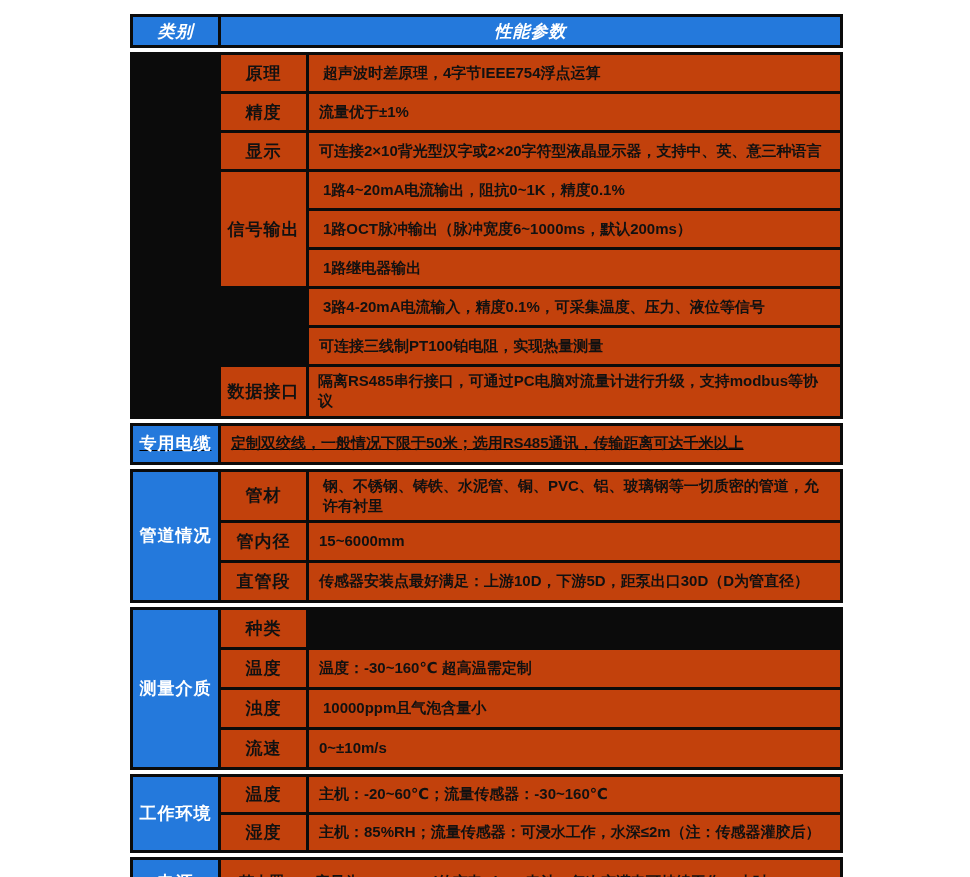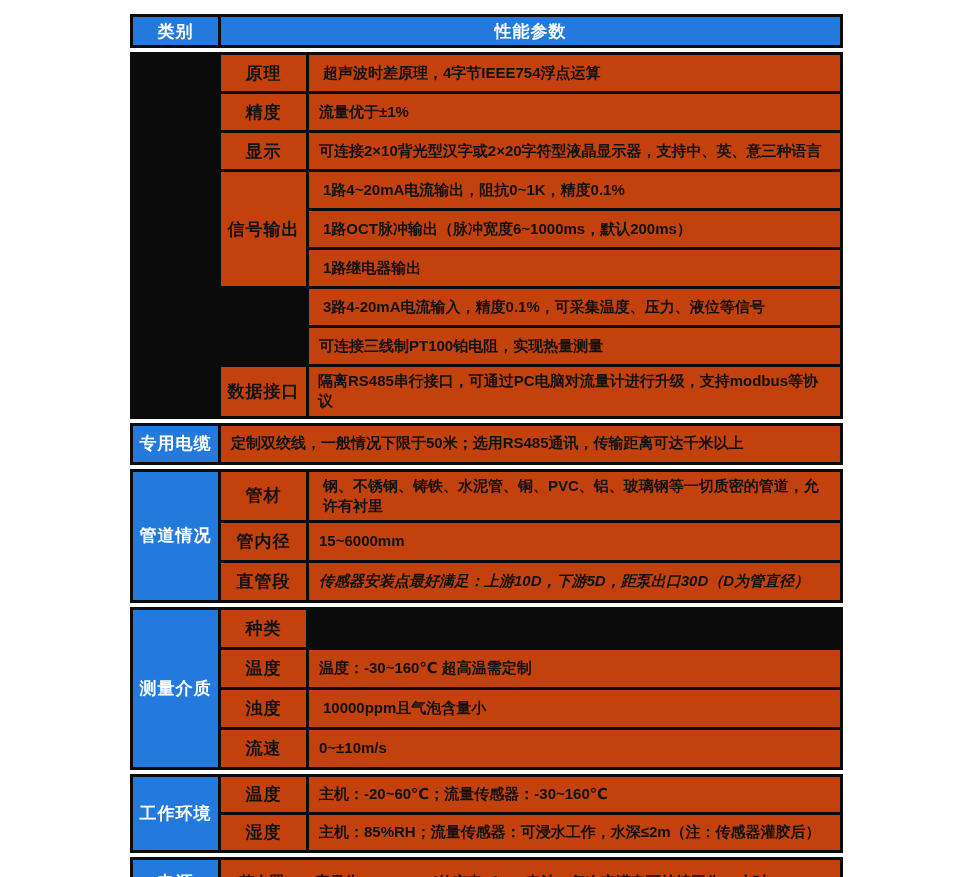--- a/index.html
+++ b/index.html
@@ -53,26 +53,26 @@
   .value {
     font-size: 15px;
     font-weight: 600;
     padding: 4px 10px;
     line-height: 1.35;
   }
   .value.indent { padding-left: 14px; }
   .multiline { flex-direction: column; align-items: flex-start; justify-content: center; }
   .multiline div { white-space: nowrap; }
   
-  .rows-h { grid-template-rows: minmax(28px, auto); }
+  .rows-h { grid-template-rows: minmax(28px, auto); font-style: italic; }
   .rows-9 { grid-template-rows: repeat(9, minmax(36px, auto)); }
   .rows-4 { grid-template-rows: repeat(4, minmax(37px, auto)); }
   .rows-3 { grid-template-rows: repeat(3, minmax(37px, auto)); }
   .rows-2 { grid-template-rows: repeat(2, minmax(35px, auto)); }
-  .rows-1 { grid-template-rows: minmax(36px, auto); }
+  .rows-1 { grid-template-rows: minmax(36px, auto); text-decoration: underline; }
   .rows-p { grid-template-rows: minmax(44px, auto); }
 </style>
 </head>
 <body>
 
 <div class="spec-table">
 
   <div class="block cols-2 rows-h">
     <div class="cell blue hdr">类别</div>
     <div class="cell blue hdr">性能参数</div>
@@ -109,21 +109,21 @@
   <div class="block cols-3 rows-3">
     <div class="cell blue" style="grid-row:1 / span 3; grid-column:1;">管道情况</div>
 
     <div class="cell label" style="grid-row:1; grid-column:2;">管材</div>
     <div class="cell value indent" style="grid-row:1; grid-column:3;">钢、不锈钢、铸铁、水泥管、铜、PVC、铝、玻璃钢等一切质密的管道，允许有衬里</div>
 
     <div class="cell label" style="grid-row:2; grid-column:2;">管内径</div>
     <div class="cell value" style="grid-row:2; grid-column:3;">15~6000mm</div>
 
     <div class="cell label" style="grid-row:3; grid-column:2;">直管段</div>
-    <div class="cell value" style="grid-row:3; grid-column:3;font-style:italic;">传感器安装点最好满足：上游10D，下游5D，距泵出口30D（D为管直径）</div>
+    <div class="cell value" style="grid-row:3; grid-column:3;">传感器安装点最好满足：上游10D，下游5D，距泵出口30D（D为管直径）</div>
   </div>
 
   <div class="block cols-3 rows-4">
     <div class="cell blue" style="grid-row:1 / span 4; grid-column:1;">测量介质</div>
 
     <div class="cell label" style="grid-row:1; grid-column:2;">种类</div>
 
     <div class="cell label" style="grid-row:2; grid-column:2;">温度</div>
     <div class="cell value" style="grid-row:2; grid-column:3;">温度：-30~160℃ 超高温需定制</div>
 

